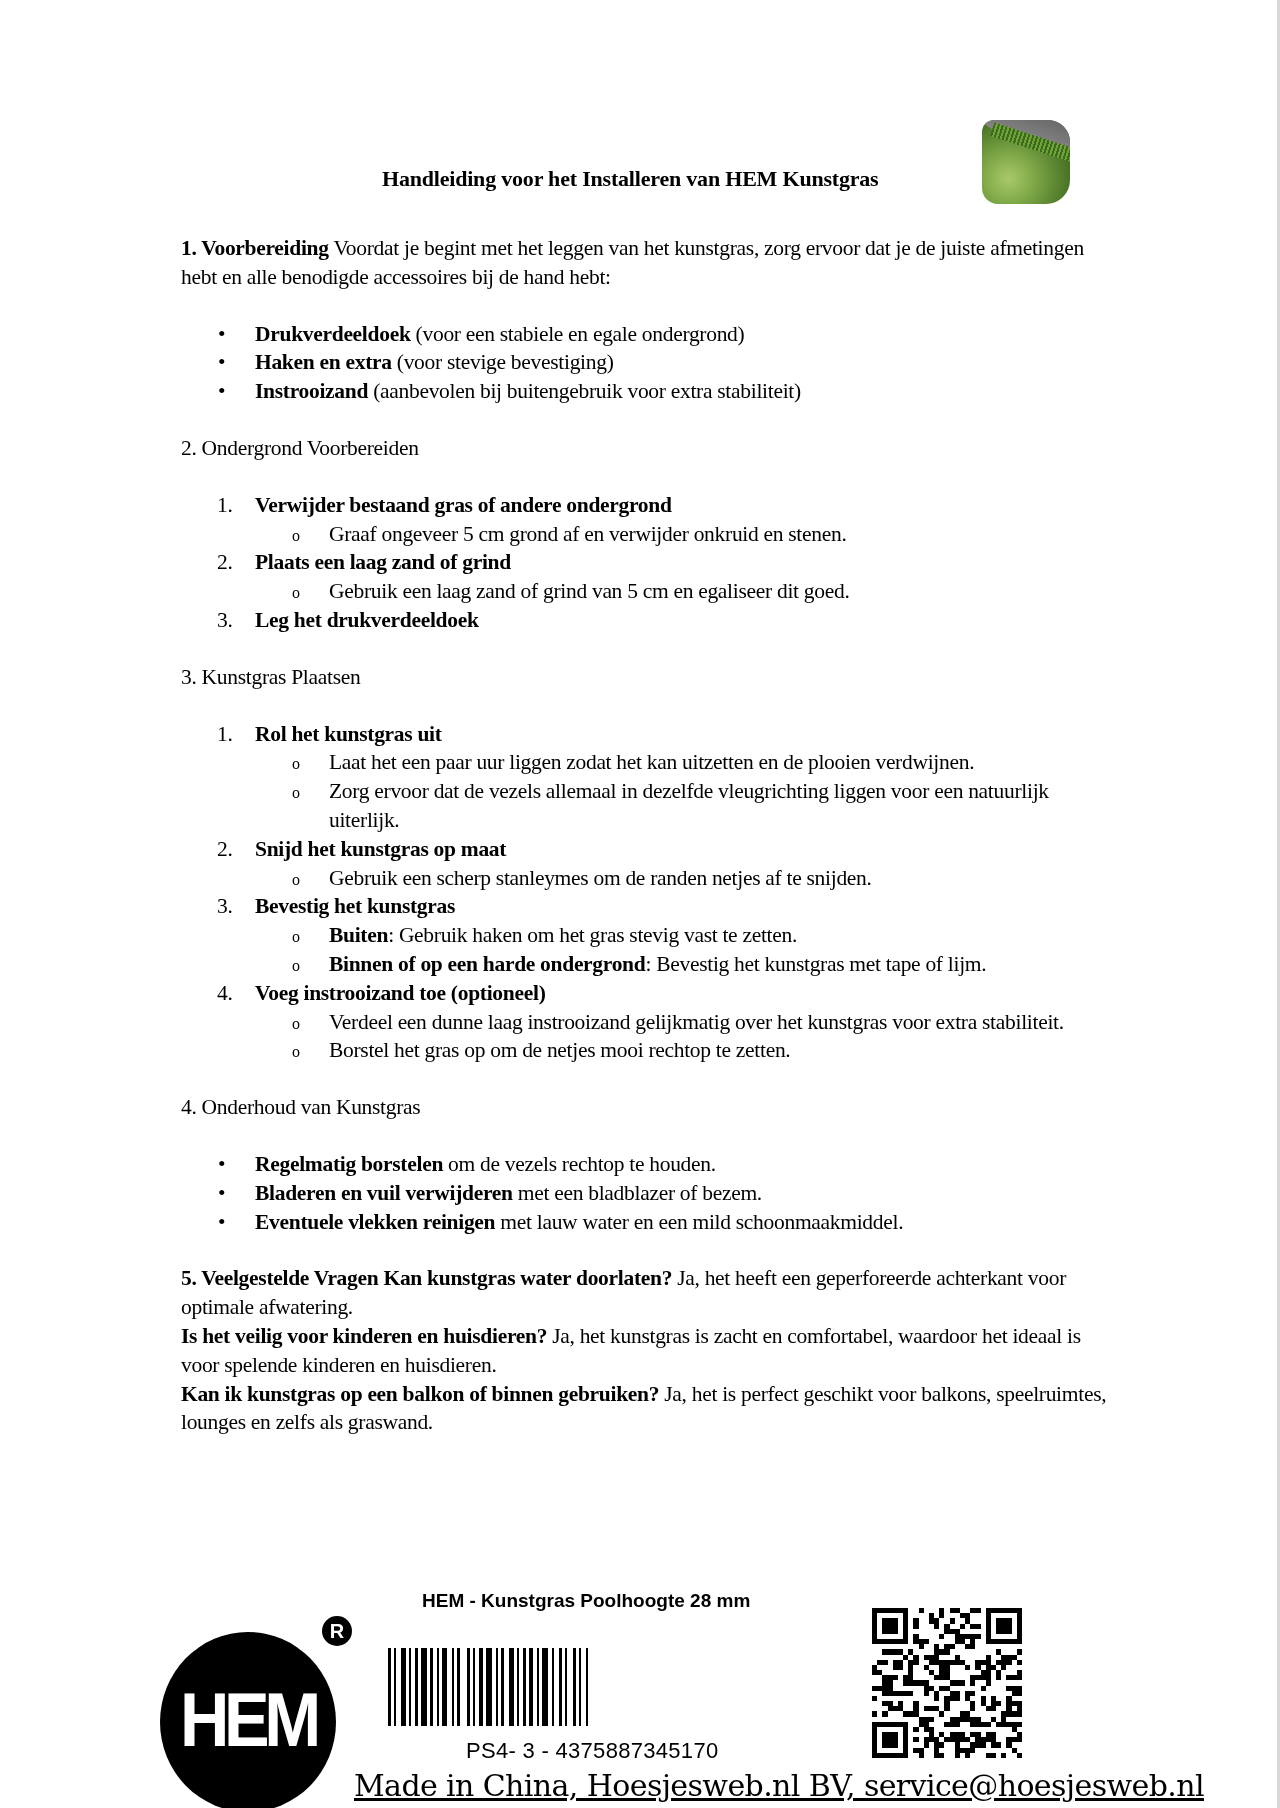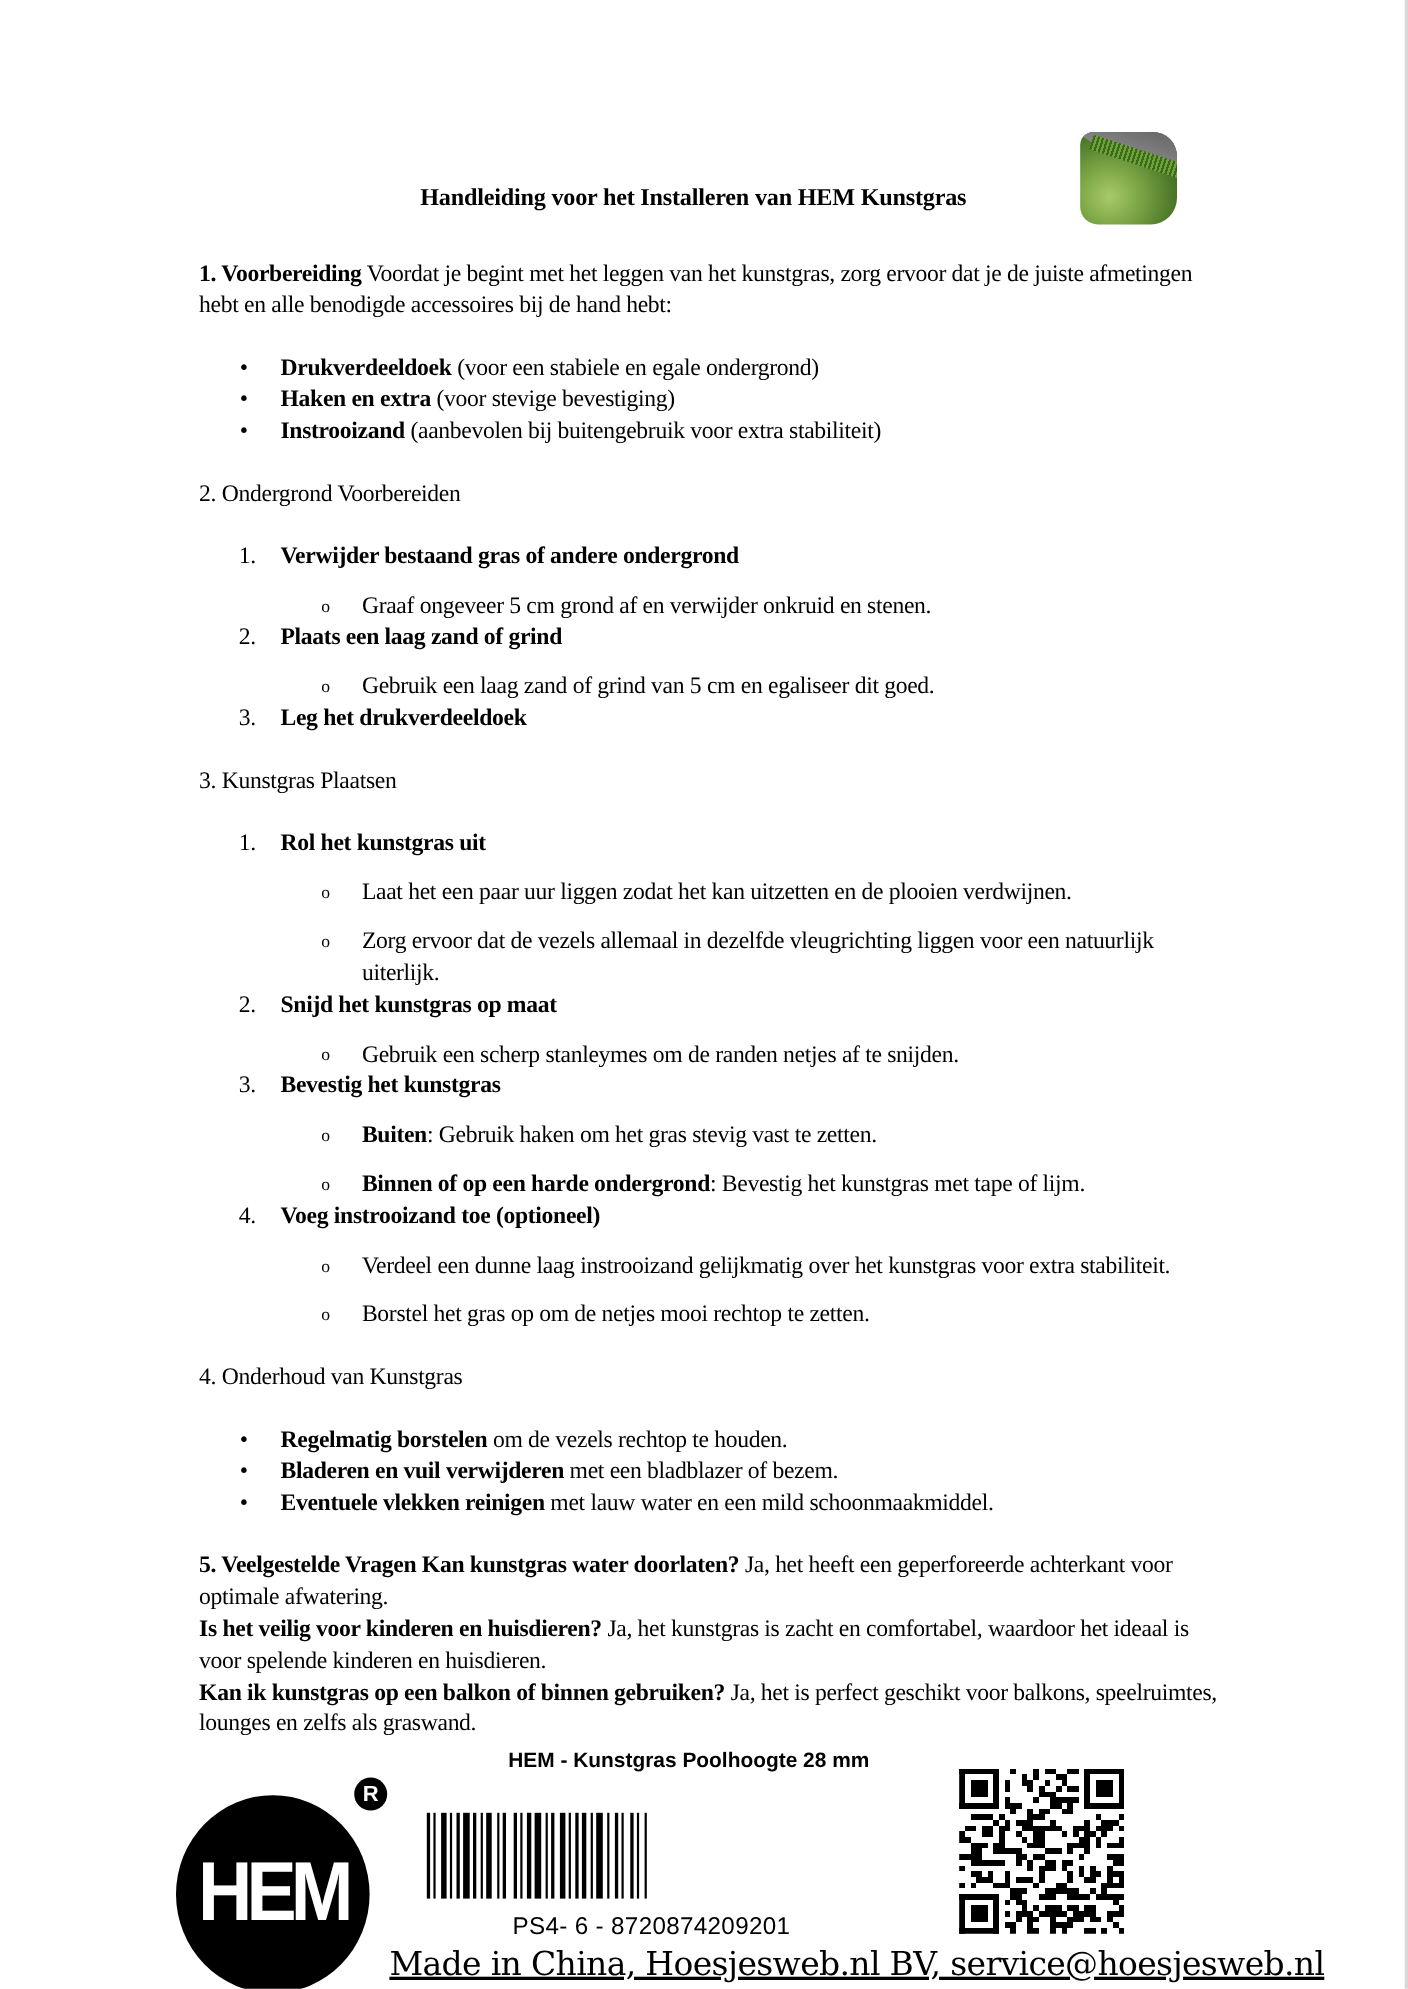--- a/index.html
+++ b/index.html
@@ -18,32 +18,32 @@
   .content { position: absolute; left: 181px; top: 234px; width: 940px; font-size: 21.5px; line-height: 28.8px; letter-spacing: -0.3px; }
   .content p { margin: 0; }
   b { font-weight: bold; }
   ul.bul { margin: 28px 0 28px 0; padding: 0; list-style: none; }
   ul.bul li { position: relative; padding-left: 74px; }
   ul.bul li::before { content: "•"; position: absolute; left: 37px; top: 0; }
   ol.steps { margin: 28px 0 28px 0; padding: 0; list-style: none; }
   ol.steps > li { position: relative; padding-left: 74px; }
   .num { position: absolute; left: 36px; top: 0; font-weight: normal; }
   ul.sub { margin: 0; padding: 0; list-style: none; }
-  ul.sub li { position: relative; padding-left: 74px; margin-top: 16px; }
+  ul.sub li { position: relative; padding-left: 74px; }
   ul.sub li::before { content: "o"; position: absolute; left: 37px; top: 2px; font-size: 16px; }
   .heading { font-weight: normal; }
   .faq { margin-bottom: 28px; }
 
   .footer { position: absolute; left: 0; top: 1580px; width: 1280px; height: 228px; }
   .hem-logo { position: absolute; left: 160px; top: 52px; width: 176px; height: 180px; border-radius: 50%; background: #000; }
   .hem-letters { position: absolute; left: 0; top: 44px; width: 176px; text-align: center; color: #fff;
     font-family: "Liberation Sans", sans-serif; font-weight: bold; font-size: 76px; letter-spacing: -6px; transform: scaleX(0.9); }
   .reg-mark { position: absolute; left: 322px; top: 36px; width: 30px; height: 30px; border-radius: 50%; background: #000; color: #fff;
     font-family: "Liberation Sans", sans-serif; font-weight: bold; font-size: 20px; text-align: center; line-height: 30px; }
-  .product-name { position: absolute; left: 422px; top: 10px; font-family: "Liberation Sans", sans-serif; font-weight: bold; font-size: 19px; margin-left: 40px; }
+  .product-name { position: absolute; left: 422px; top: 10px; font-family: "Liberation Sans", sans-serif; font-weight: bold; font-size: 19px; }
   .barcode { position: absolute; left: 388px; top: 68px; width: 436px; height: 78px; }
   .barcode span { display: inline-block; height: 78px; background: #000; vertical-align: top; }
   .barcode-text { position: absolute; left: 466px; top: 158px; font-family: "Liberation Sans", sans-serif; font-size: 22px; letter-spacing: 0.3px; }
   .qr { position: absolute; left: 872px; top: 28px; width: 150px; height: 150px; }
   .made-in { position: absolute; left: 354px; top: 188px; font-family: "DejaVu Serif", serif; font-size: 30px; letter-spacing: -0.6px; white-space: nowrap; text-decoration: underline; }
   .right-edge { position: absolute; right: 0; top: 0; width: 3px; height: 1808px; background: #d8d8d8; }
 </style>
 </head>
 <body>
 
@@ -122,21 +122,21 @@
     </div>
   </div>
 
   <div class="footer">
     <div class="hem-logo">
       <div class="hem-letters">HEM</div>
     </div>
     <div class="reg-mark">R</div>
     <div class="product-name">HEM - Kunstgras Poolhoogte 28 mm</div>
     <div class="barcode" id="barcode"><span style="width:3px"></span><span style="width:3px;background:transparent"></span><span style="width:2px"></span><span style="width:5px;background:transparent"></span><span style="width:5px"></span><span style="width:3px;background:transparent"></span><span style="width:2px"></span><span style="width:4px;background:transparent"></span><span style="width:3px"></span><span style="width:3px;background:transparent"></span><span style="width:6px"></span><span style="width:3px;background:transparent"></span><span style="width:3px"></span><span style="width:4px;background:transparent"></span><span style="width:2px"></span><span style="width:3px;background:transparent"></span><span style="width:5px"></span><span style="width:5px;background:transparent"></span><span style="width:2px"></span><span style="width:3px;background:transparent"></span><span style="width:3px"></span><span style="width:7px;background:transparent"></span><span style="width:3px"></span><span style="width:3px;background:transparent"></span><span style="width:2px"></span><span style="width:4px;background:transparent"></span><span style="width:4px"></span><span style="width:3px;background:transparent"></span><span style="width:6px"></span><span style="width:4px;background:transparent"></span><span style="width:2px"></span><span style="width:3px;background:transparent"></span><span style="width:3px"></span><span style="width:5px;background:transparent"></span><span style="width:5px"></span><span style="width:3px;background:transparent"></span><span style="width:2px"></span><span style="width:4px;background:transparent"></span><span style="width:3px"></span><span style="width:3px;background:transparent"></span><span style="width:4px"></span><span style="width:4px;background:transparent"></span><span style="width:2px"></span><span style="width:3px;background:transparent"></span><span style="width:6px"></span><span style="width:4px;background:transparent"></span><span style="width:2px"></span><span style="width:5px;background:transparent"></span><span style="width:3px"></span><span style="width:3px;background:transparent"></span><span style="width:2px"></span><span style="width:6px;background:transparent"></span><span style="width:3px"></span><span style="width:3px;background:transparent"></span><span style="width:2px"></span><span style="width:5px;background:transparent"></span><span style="width:2px"></span><span style="width:4px;background:transparent"></span></div>
-    <div class="barcode-text">PS4- 6  - 8720874209201</div>
+    <div class="barcode-text">PS4- 3  - 4375887345170</div>
     <svg class="qr" id="qr" viewBox="0 0 29 29" shape-rendering="crispEdges">
         <rect x="0" y="0" width="7" height="1" fill="#000"></rect>
         <rect x="0" y="6" width="7" height="1" fill="#000"></rect>
         <rect x="0" y="0" width="1" height="7" fill="#000"></rect>
         <rect x="6" y="0" width="1" height="7" fill="#000"></rect>
         <rect x="2" y="2" width="3" height="3" fill="#000"></rect>
         <rect x="22" y="0" width="7" height="1" fill="#000"></rect>
         <rect x="22" y="6" width="7" height="1" fill="#000"></rect>
         <rect x="22" y="0" width="1" height="7" fill="#000"></rect>
         <rect x="28" y="0" width="1" height="7" fill="#000"></rect>

